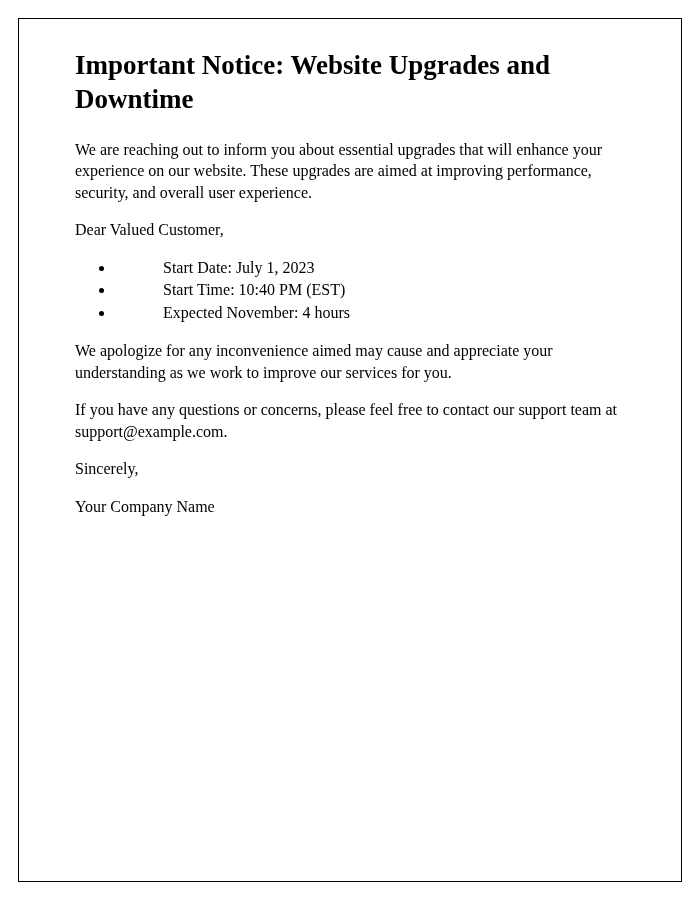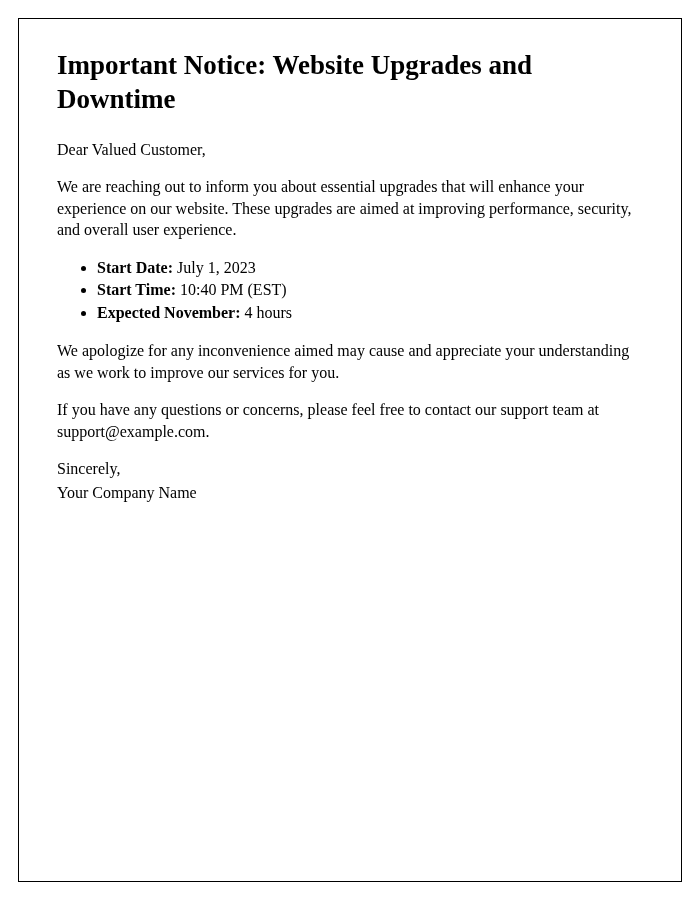--- a/index.html
+++ b/index.html
@@ -11,21 +11,21 @@
       font-family: "Times New Roman", Times, serif;
       background: #fff;
       width: 700px;
       height: 900px;
       padding: 18px;
     }
     .page {
       border: 1px solid #000;
       width: 100%;
       height: 100%;
-      padding: 30px 38px;
+      padding: 30px 56px;
     }
     h1 {
       font-size: 27px;
       font-weight: bold;
       margin-bottom: 22px;
       line-height: 1.25;
     }
     p {
       font-size: 16px;
       margin-bottom: 16px;
@@ -33,35 +33,36 @@
     }
     ul {
       margin-left: 40px;
       margin-bottom: 16px;
     }
     li {
       font-size: 16px;
       line-height: 1.4;
     }
     li .label {
-      font-weight: bold;
+      font-weight: normal;
+      margin-left: 48px;
     }
     .signoff {
-      margin-bottom: 2px;
+      margin-bottom: 16px;
     }
   </style>
 </head>
 <body>
 
 <div class="page">
   <h1>Important Notice: Website Upgrades and Downtime</h1>
 
+  <p>We are reaching out to inform you about essential upgrades that will enhance your experience on our website. These upgrades are aimed at improving performance, security, and overall user experience.</p>
+
   <p>Dear Valued Customer,</p>
-
-  <p>We are reaching out to inform you about essential upgrades that will enhance your experience on our website. These upgrades are aimed at improving performance, security, and overall user experience.</p>
 
 
   <ul>
     <li>
       <span class="label">Start Date:</span><span> July 1, 2023</span>
     </li>
     <li>
       <span class="label">Start Time:</span><span> 10:40 PM (EST)</span>
     </li>
     <li>

